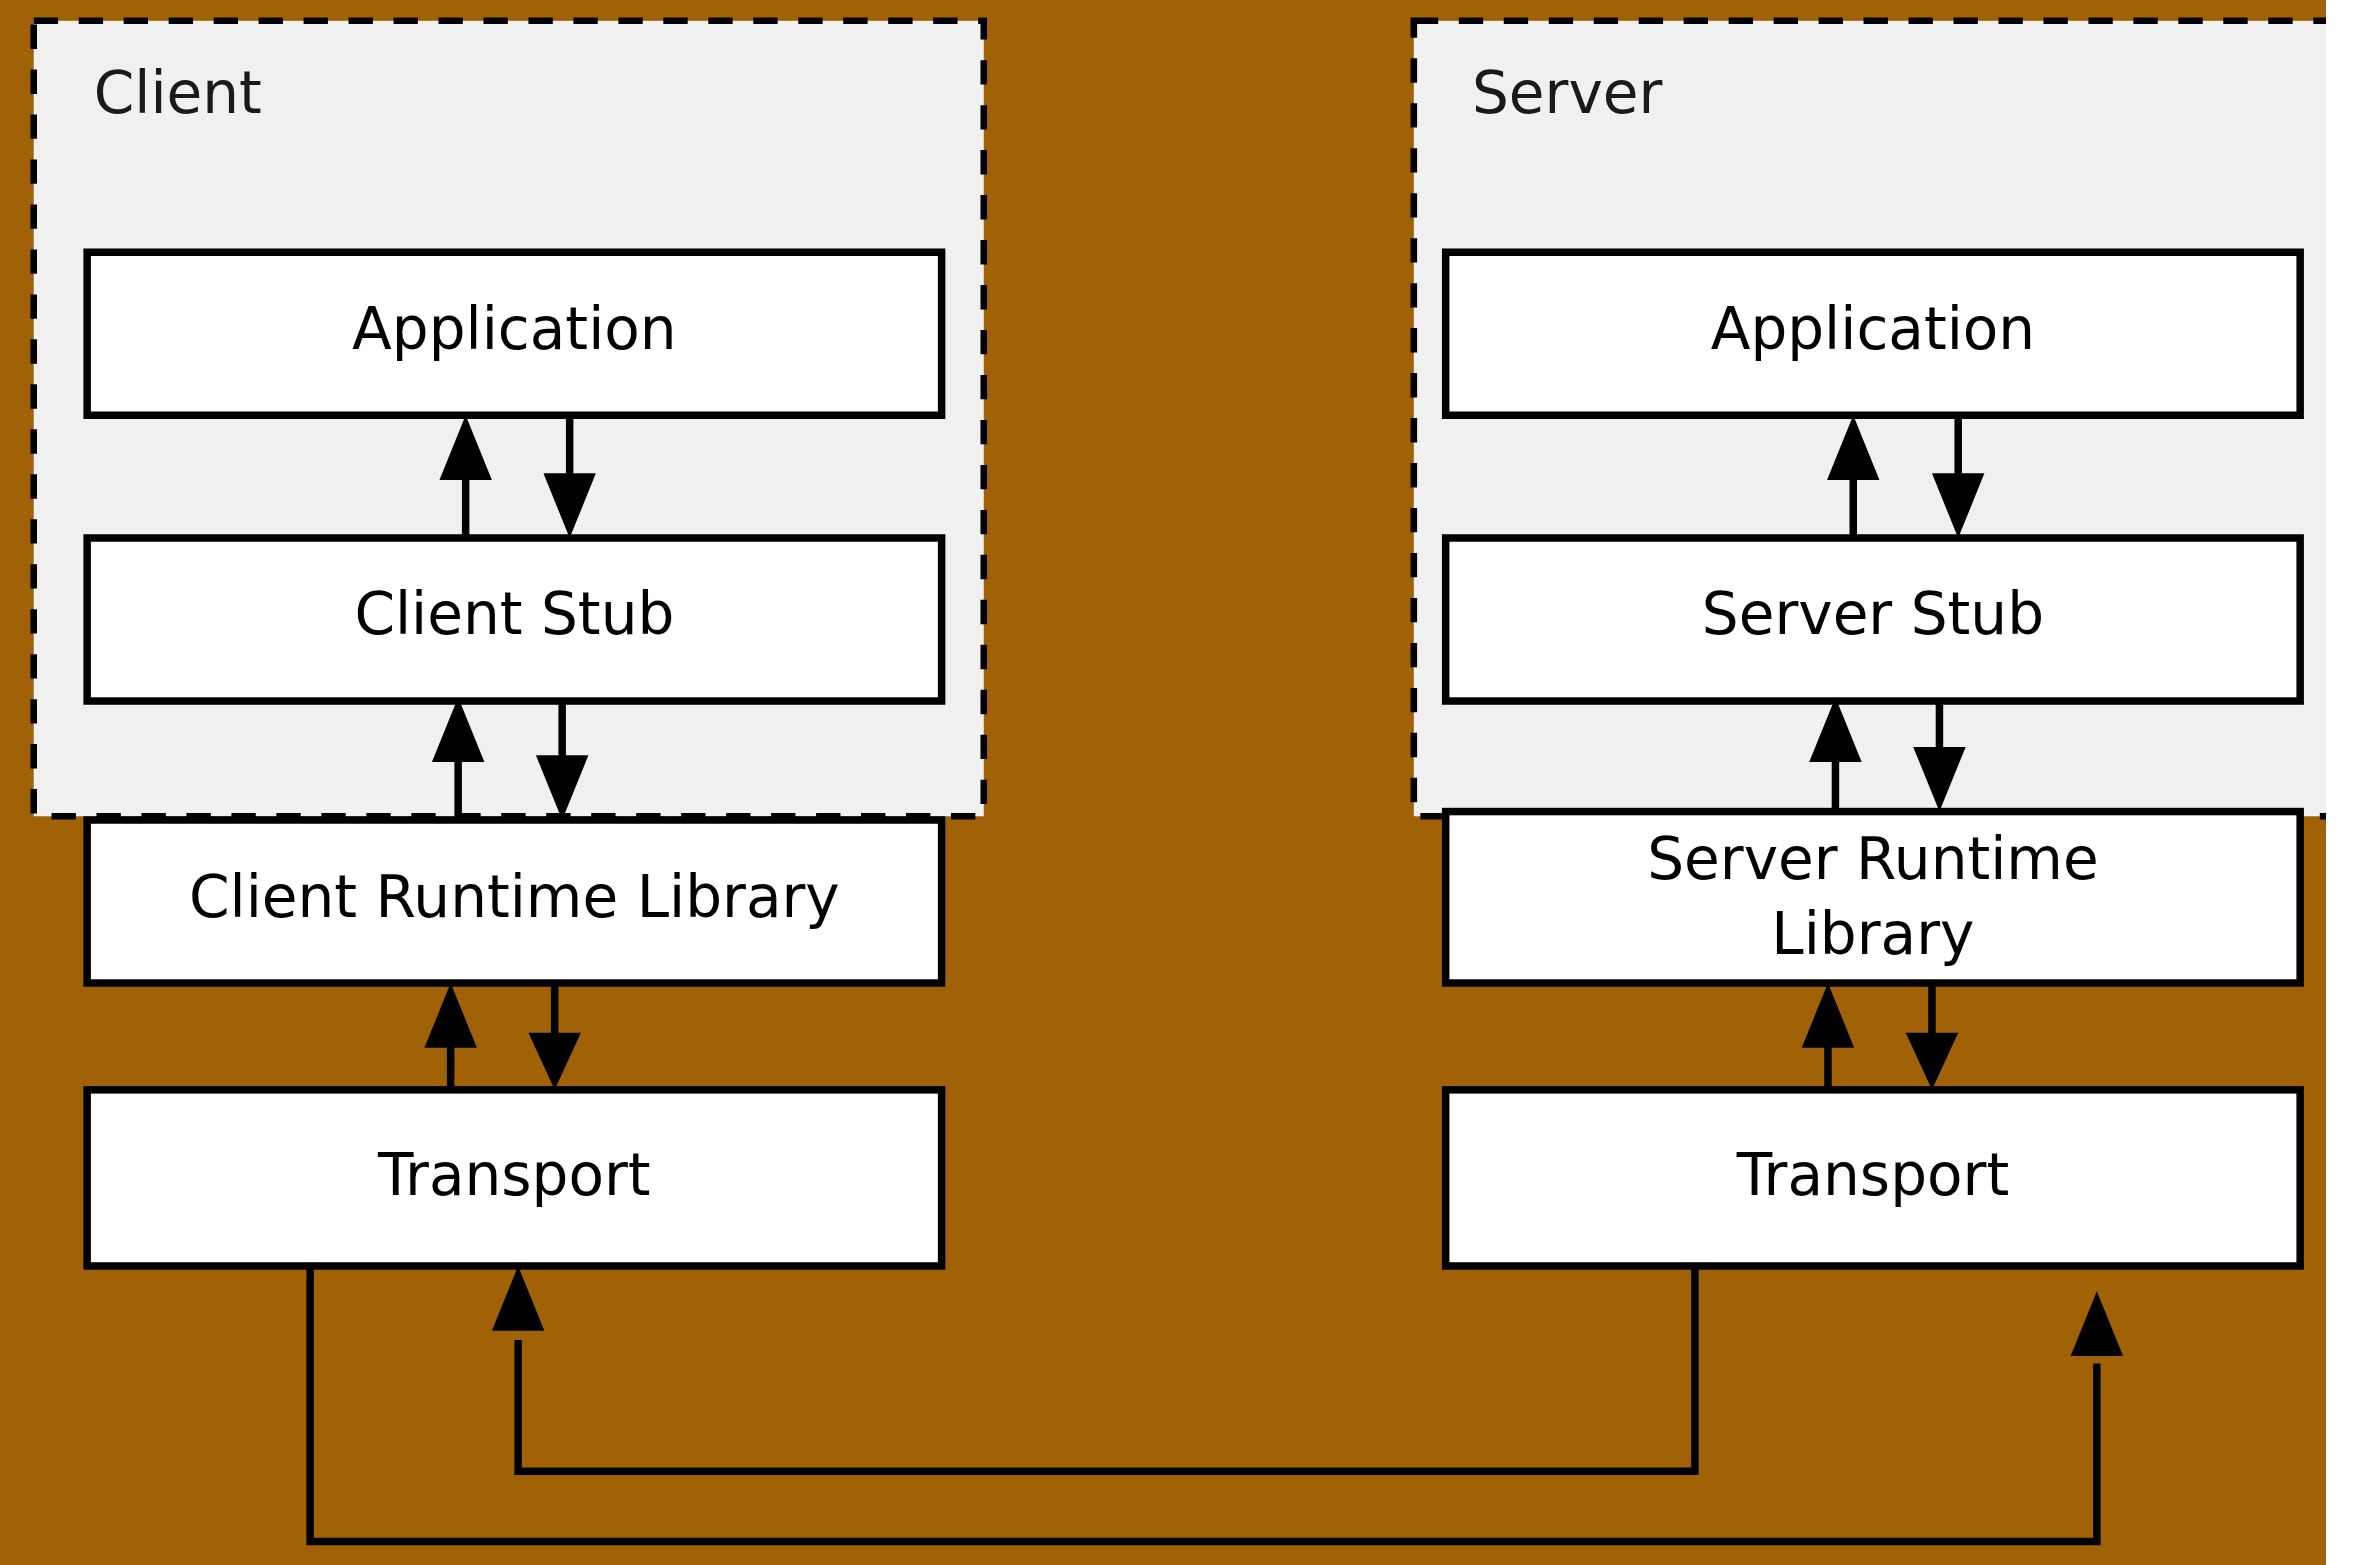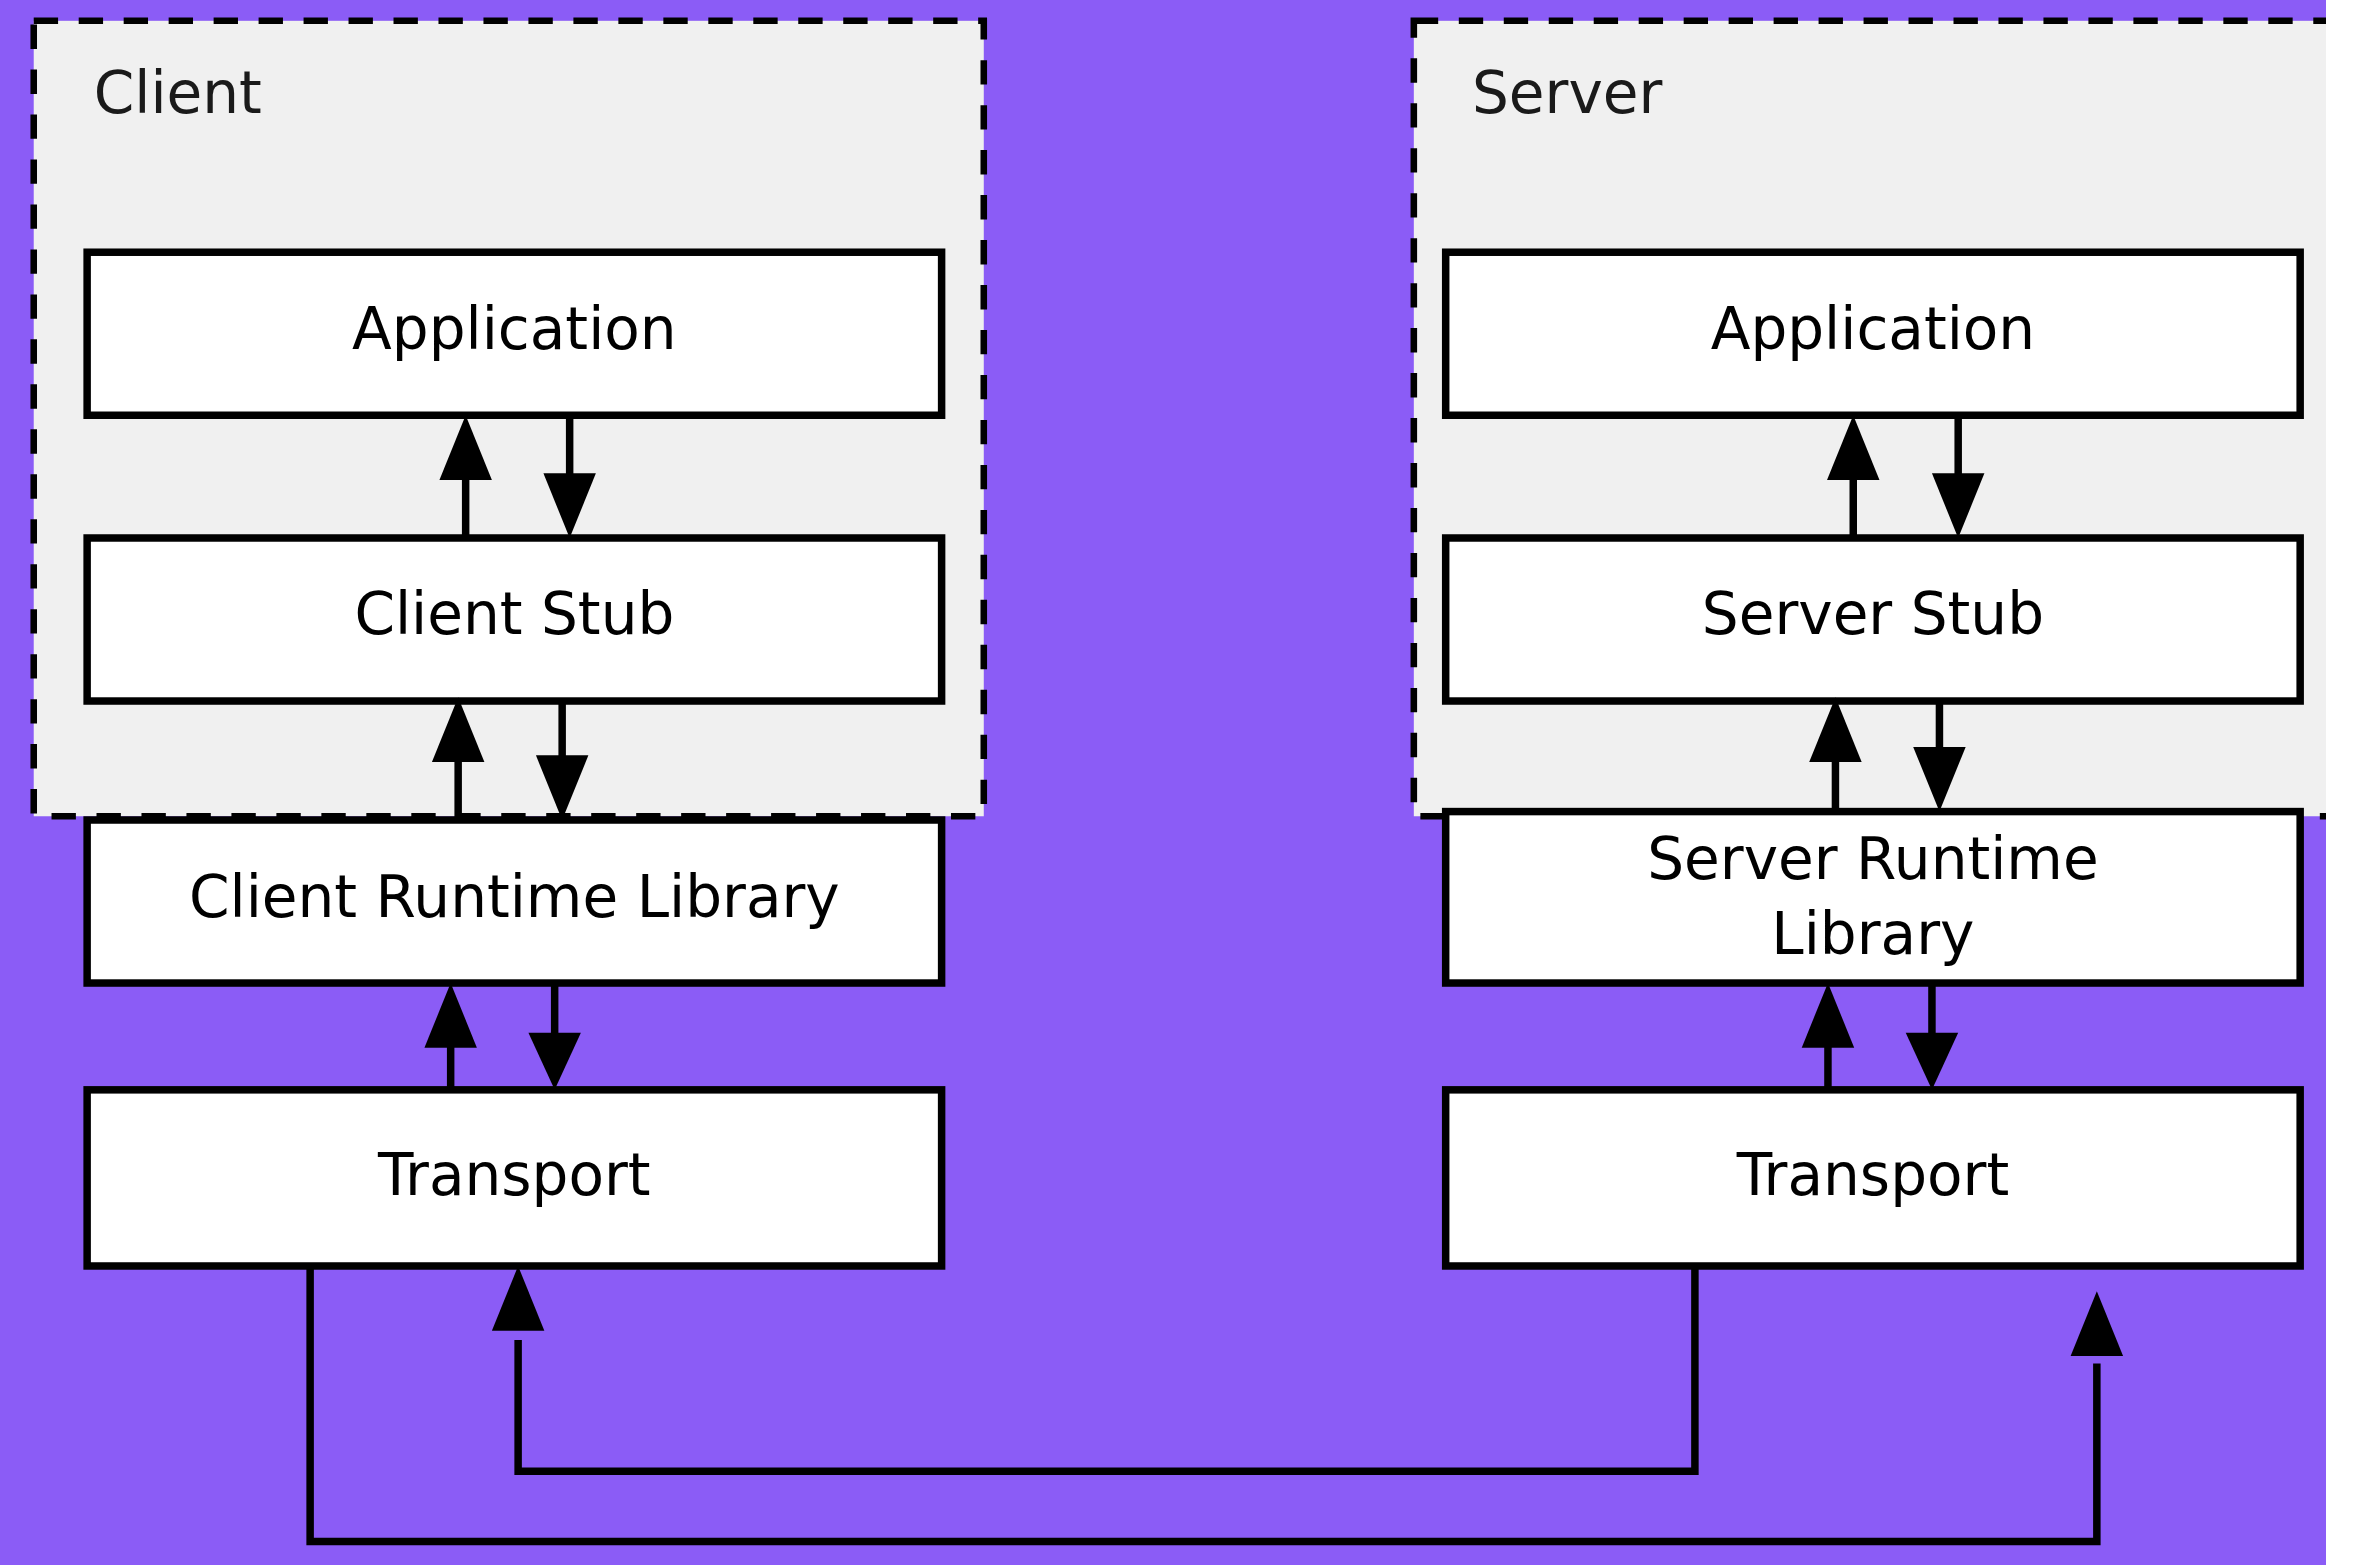--- a/index.html
+++ b/index.html
@@ -4,21 +4,21 @@
 <style>
   html, body {
     margin: 0;
     padding: 0;
     background: #ffffff;
   }
   #canvas {
     position: relative;
     width: 2326px;
     height: 1566px;
-    background: #8b5cf6;
+    background: #a16207;
     font-family: "DejaVu Sans", sans-serif;
     overflow: hidden;
   }
   #diagram-svg {
     position: absolute;
     left: 0;
     top: 0;
     width: 2362px;
     height: 1566px;
   }

